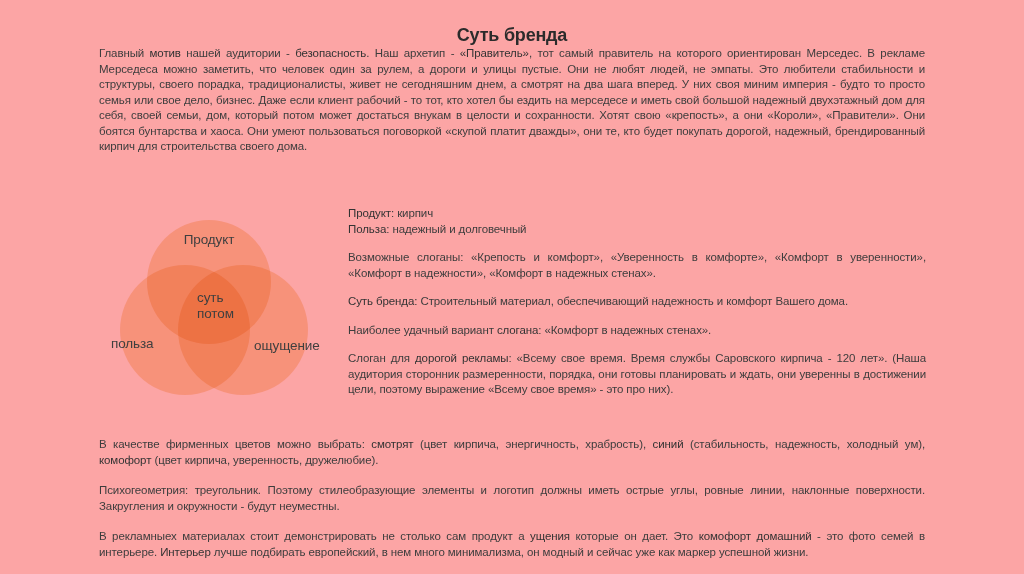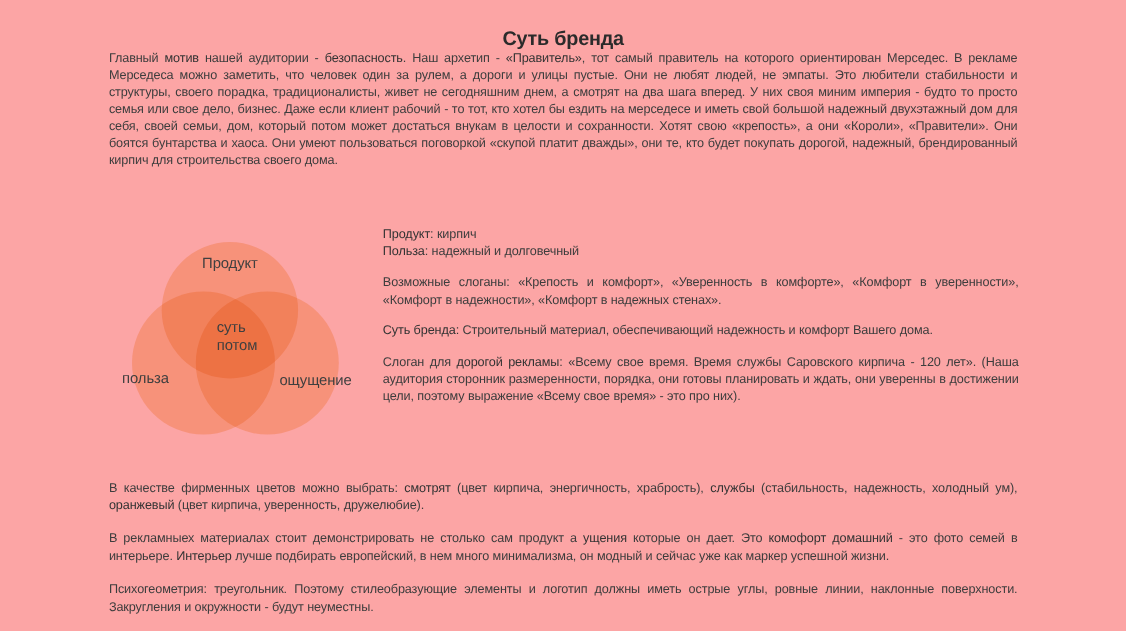--- a/index.html
+++ b/index.html
@@ -84,23 +84,26 @@
       <p class="body-text"><b>Продукт</b>: кирпич</p>
       <p class="body-text"><b>Польза</b>: надежный и долговечный</p>
     </div>
     <div class="group">
       <p class="body-text">Возможные слоганы: «Крепость и комфорт», «Уверенность в комфорте», «Комфорт в уверенности», «Комфорт в надежности», «Комфорт в надежных стенах».</p>
     </div>
     <div class="group">
       <p class="body-text"><b>Суть бренда:</b> Строительный материал, обеспечивающий надежность и комфорт Вашего дома.</p>
     </div>
     <div class="group">
+      <p class="body-text">Наиболее удачный вариант <b>слогана</b>: «Комфорт в надежных стенах».</p>
+    </div>
+    <div class="group">
       <p class="body-text">Слоган для <b>дорогой рекламы</b>: «Всему свое время. Время службы Саровского кирпича - 120 лет». (Наша аудитория сторонник размеренности, порядка, они готовы планировать и ждать, они уверенны в достижении цели, поэтому выражение «Всему свое время» - это про них).</p>
     </div>
   </div>
 
   <div class="closing">
-    <p class="body-text">В качестве фирменных цветов можно выбрать: <b>смотрят</b> (цвет кирпича, энергичность, храбрость), <b>службы</b> (стабильность, надежность, холодный ум), <b>оранжевый</b> (цвет кирпича, уверенность, дружелюбие).</p>
+    <p class="body-text">В качестве фирменных цветов можно выбрать: <b>смотрят</b> (цвет кирпича, энергичность, храбрость), <b>синий</b> (стабильность, надежность, холодный ум), <b>комофорт</b> (цвет кирпича, уверенность, дружелюбие).</p>
+    <p class="body-text">Психогеометрия: треугольник. Поэтому стилеобразующие элементы и логотип должны иметь острые углы, ровные линии, наклонные поверхности. Закругления и окружности - будут неуместны.</p>
     <p class="body-text">В рекламныех материалах стоит демонстрировать не столько сам продукт а <b>ущения</b> которые он дает. Это <b>комофорт домашний</b> - это фото семей в интерьере. <b>Интерьер</b> лучше подбирать европейский, в нем много минимализма, он модный и сейчас уже как маркер успешной жизни.</p>
-    <p class="body-text">Психогеометрия: треугольник. Поэтому стилеобразующие элементы и логотип должны иметь острые углы, ровные линии, наклонные поверхности. Закругления и окружности - будут неуместны.</p>
   </div>
 
 </div>
 
 </body></html>

